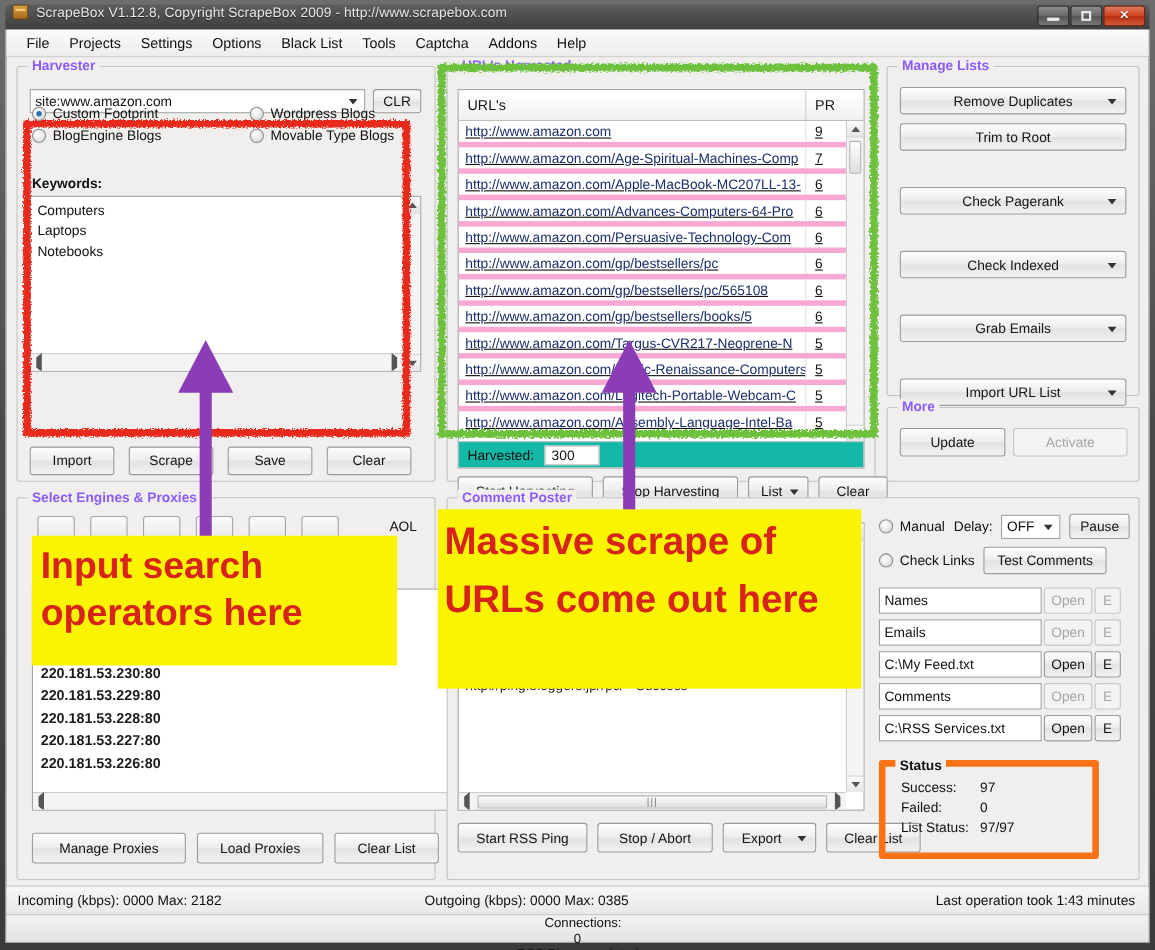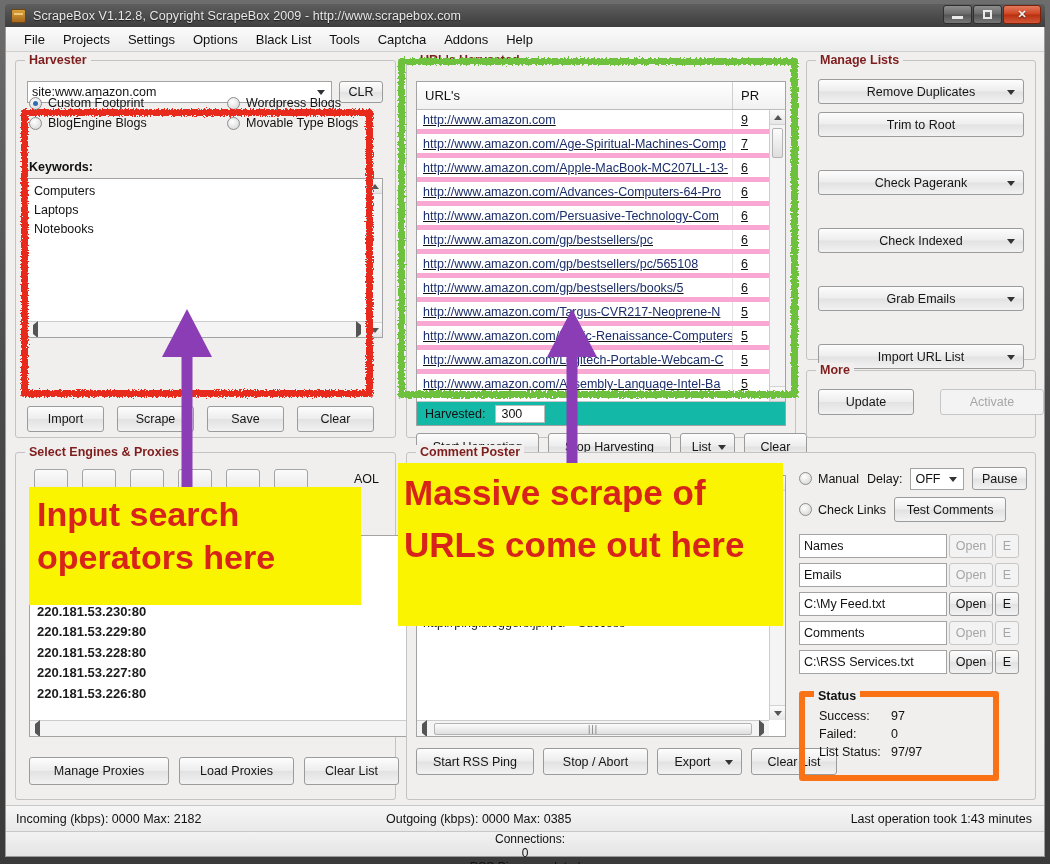--- a/index.html
+++ b/index.html
@@ -15,21 +15,21 @@
   }
 
   
   #window {
     position:absolute; left:0; top:0; width:1050px; height:864px;
     background:linear-gradient(180deg,#6d6d6d 0%,#4a4a4a 45%,#3a3a3a 100%);
     padding:4px 5px 5px 5px;
   }
   #titlebar {
     height:23px; position:relative;
-    display:flex; align-items:center;
+    display:flex; 
     padding-left:6px;
     background:linear-gradient(180deg,#5e5e5e 0%,#4b4b4b 55%,#3f3f3f 100%);
     border-radius:4px 4px 0 0;
   }
   #titlebar .tb-icon {
     width:15px; height:14px; margin-right:7px;
     background:linear-gradient(180deg,#d9a23c 0%,#a8681d 100%);
     border:1px solid #6e4411; border-radius:2px;
     position:relative; flex:none;
   }
@@ -82,21 +82,21 @@
   
   .group {
     position:absolute;
     border:1px solid #c3c3c3;
     border-radius:3px;
     background:#f0efee;
   }
   .group > .legend {
     position:absolute; top:-8px; left:9px;
     background:#f0efee; padding:0 4px;
-    font-weight:bold; font-size:12.5px; color:#7f1d1d;
+    font-weight:bold; font-size:12.5px; color:#8b5cf6;
     white-space:nowrap;
   }
   .btn {
     background:linear-gradient(180deg,#fdfdfd 0%,#ededed 48%,#e2e2e2 52%,#f2f2f2 100%);
     border:1px solid #9b9b9b; border-radius:3px;
     font-family:"Liberation Sans", sans-serif; font-size:12.5px; color:#151515;
     display:flex; align-items:center; justify-content:center;
     cursor:default; white-space:nowrap;
   }
   .btn.disabled { color:#a6a6a6; background:#f3f3f3; border-color:#c6c6c6; }
@@ -193,21 +193,21 @@
               background:#14b8a6; border-top:1px solid #c6c6c6;
               display:flex; align-items:center; padding-left:8px; gap:10px; font-size:12.5px;}
   #url-foot .hv-count { background:#fff; border:1px solid #bbb; padding:1px 22px 1px 5px; }
   #url-btnrow { position:absolute; left:9px; top:372px; display:flex; gap:9px; }
 
   
   #g-manage { left:800px; top:33px; width:230px; height:300px; }
   .ml-btn { position:absolute; left:11px; width:206px; height:25px; }
   #g-more { left:800px; top:343px; width:230px; height:68px; }
   #more-update { position:absolute; left:11px; top:18px; width:96px; height:26px; }
-  #more-activate { position:absolute; left:114px; top:18px; width:104px; height:26px;margin-left:19px; }
+  #more-activate { position:absolute; left:114px; top:18px; width:104px; height:26px; }
 
   
   #g-engines { left:9px; top:425px; width:381px; height:348px; }
   .eng-chk-row { position:absolute; left:18px; top:16px; display:flex; gap:14px; align-items:center;}
   .eng-chk { width:34px; height:22px; background:linear-gradient(180deg,#fbfbfb,#e9e9e9);
              border:1px solid #a5a5a5; border-radius:3px; }
   #eng-aol { position:absolute; right:16px; top:19px; font-size:12.5px; }
   #px-list { position:absolute; left:13px; top:82px; width:412px; height:202px; }
   #px-lines { padding:4px 7px; line-height:20.5px; font-size:13px; font-weight:bold; color:#1b1b1b;
               font-family:"Liberation Sans", sans-serif; }

